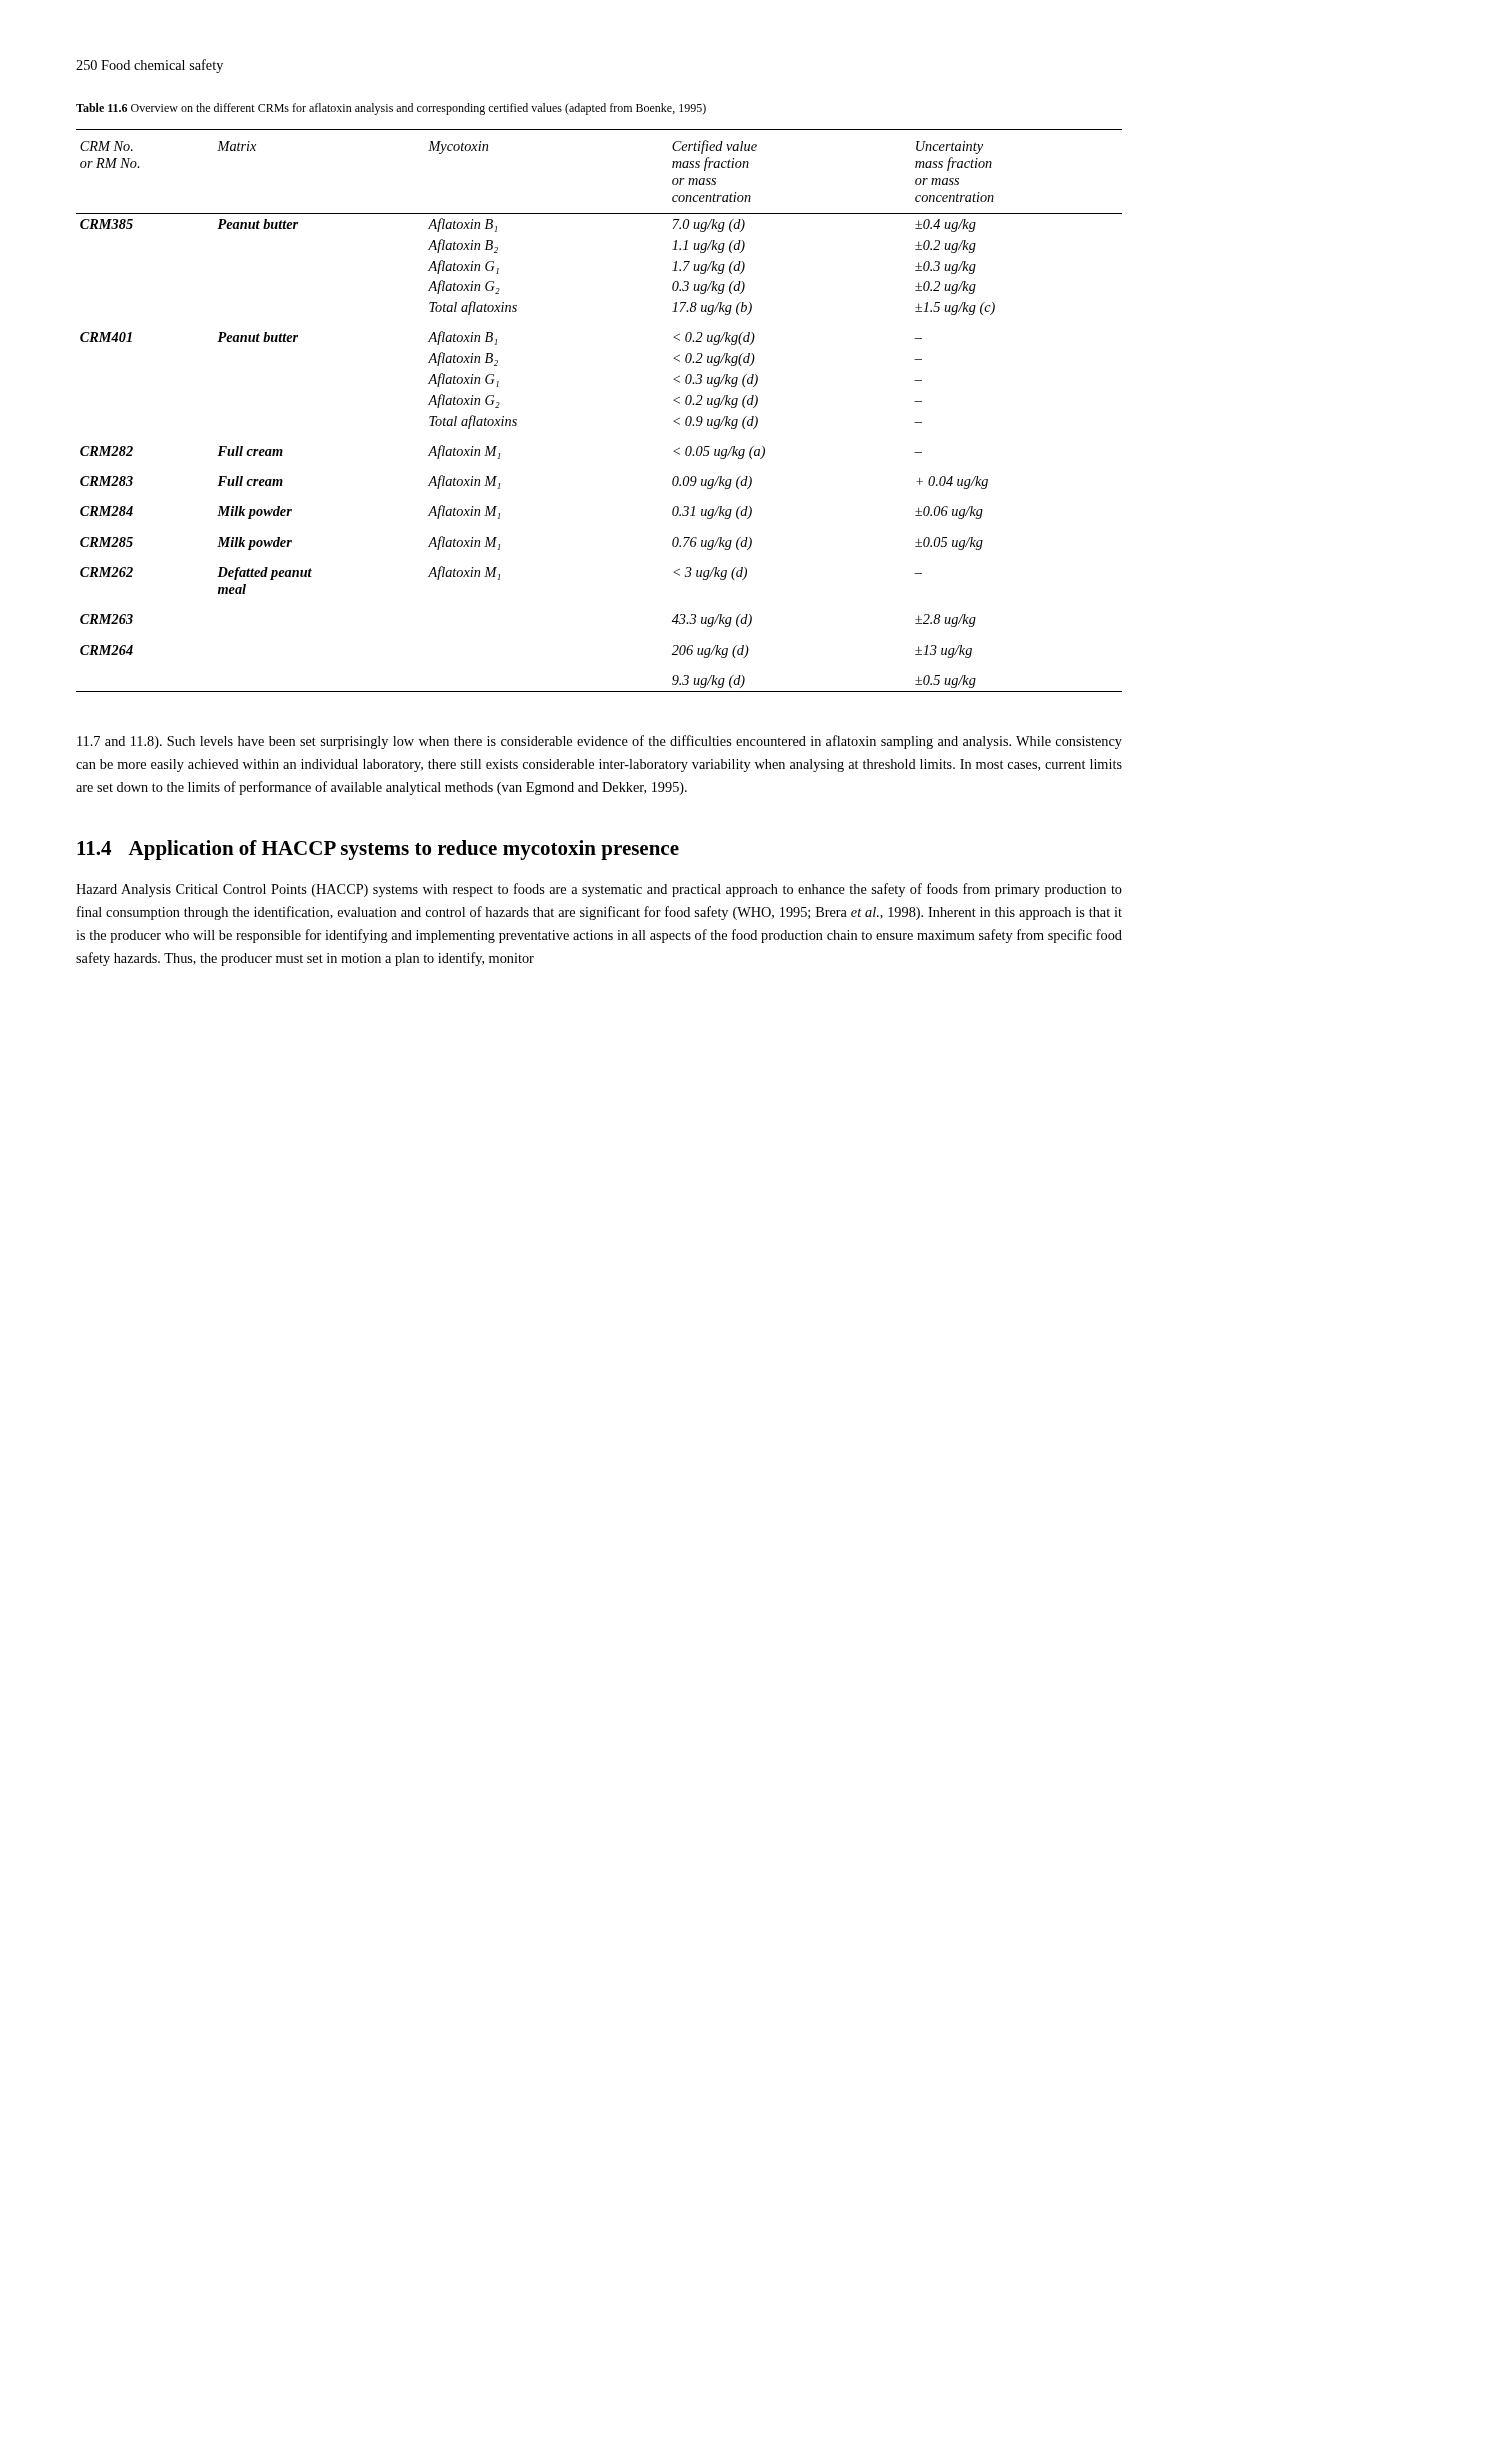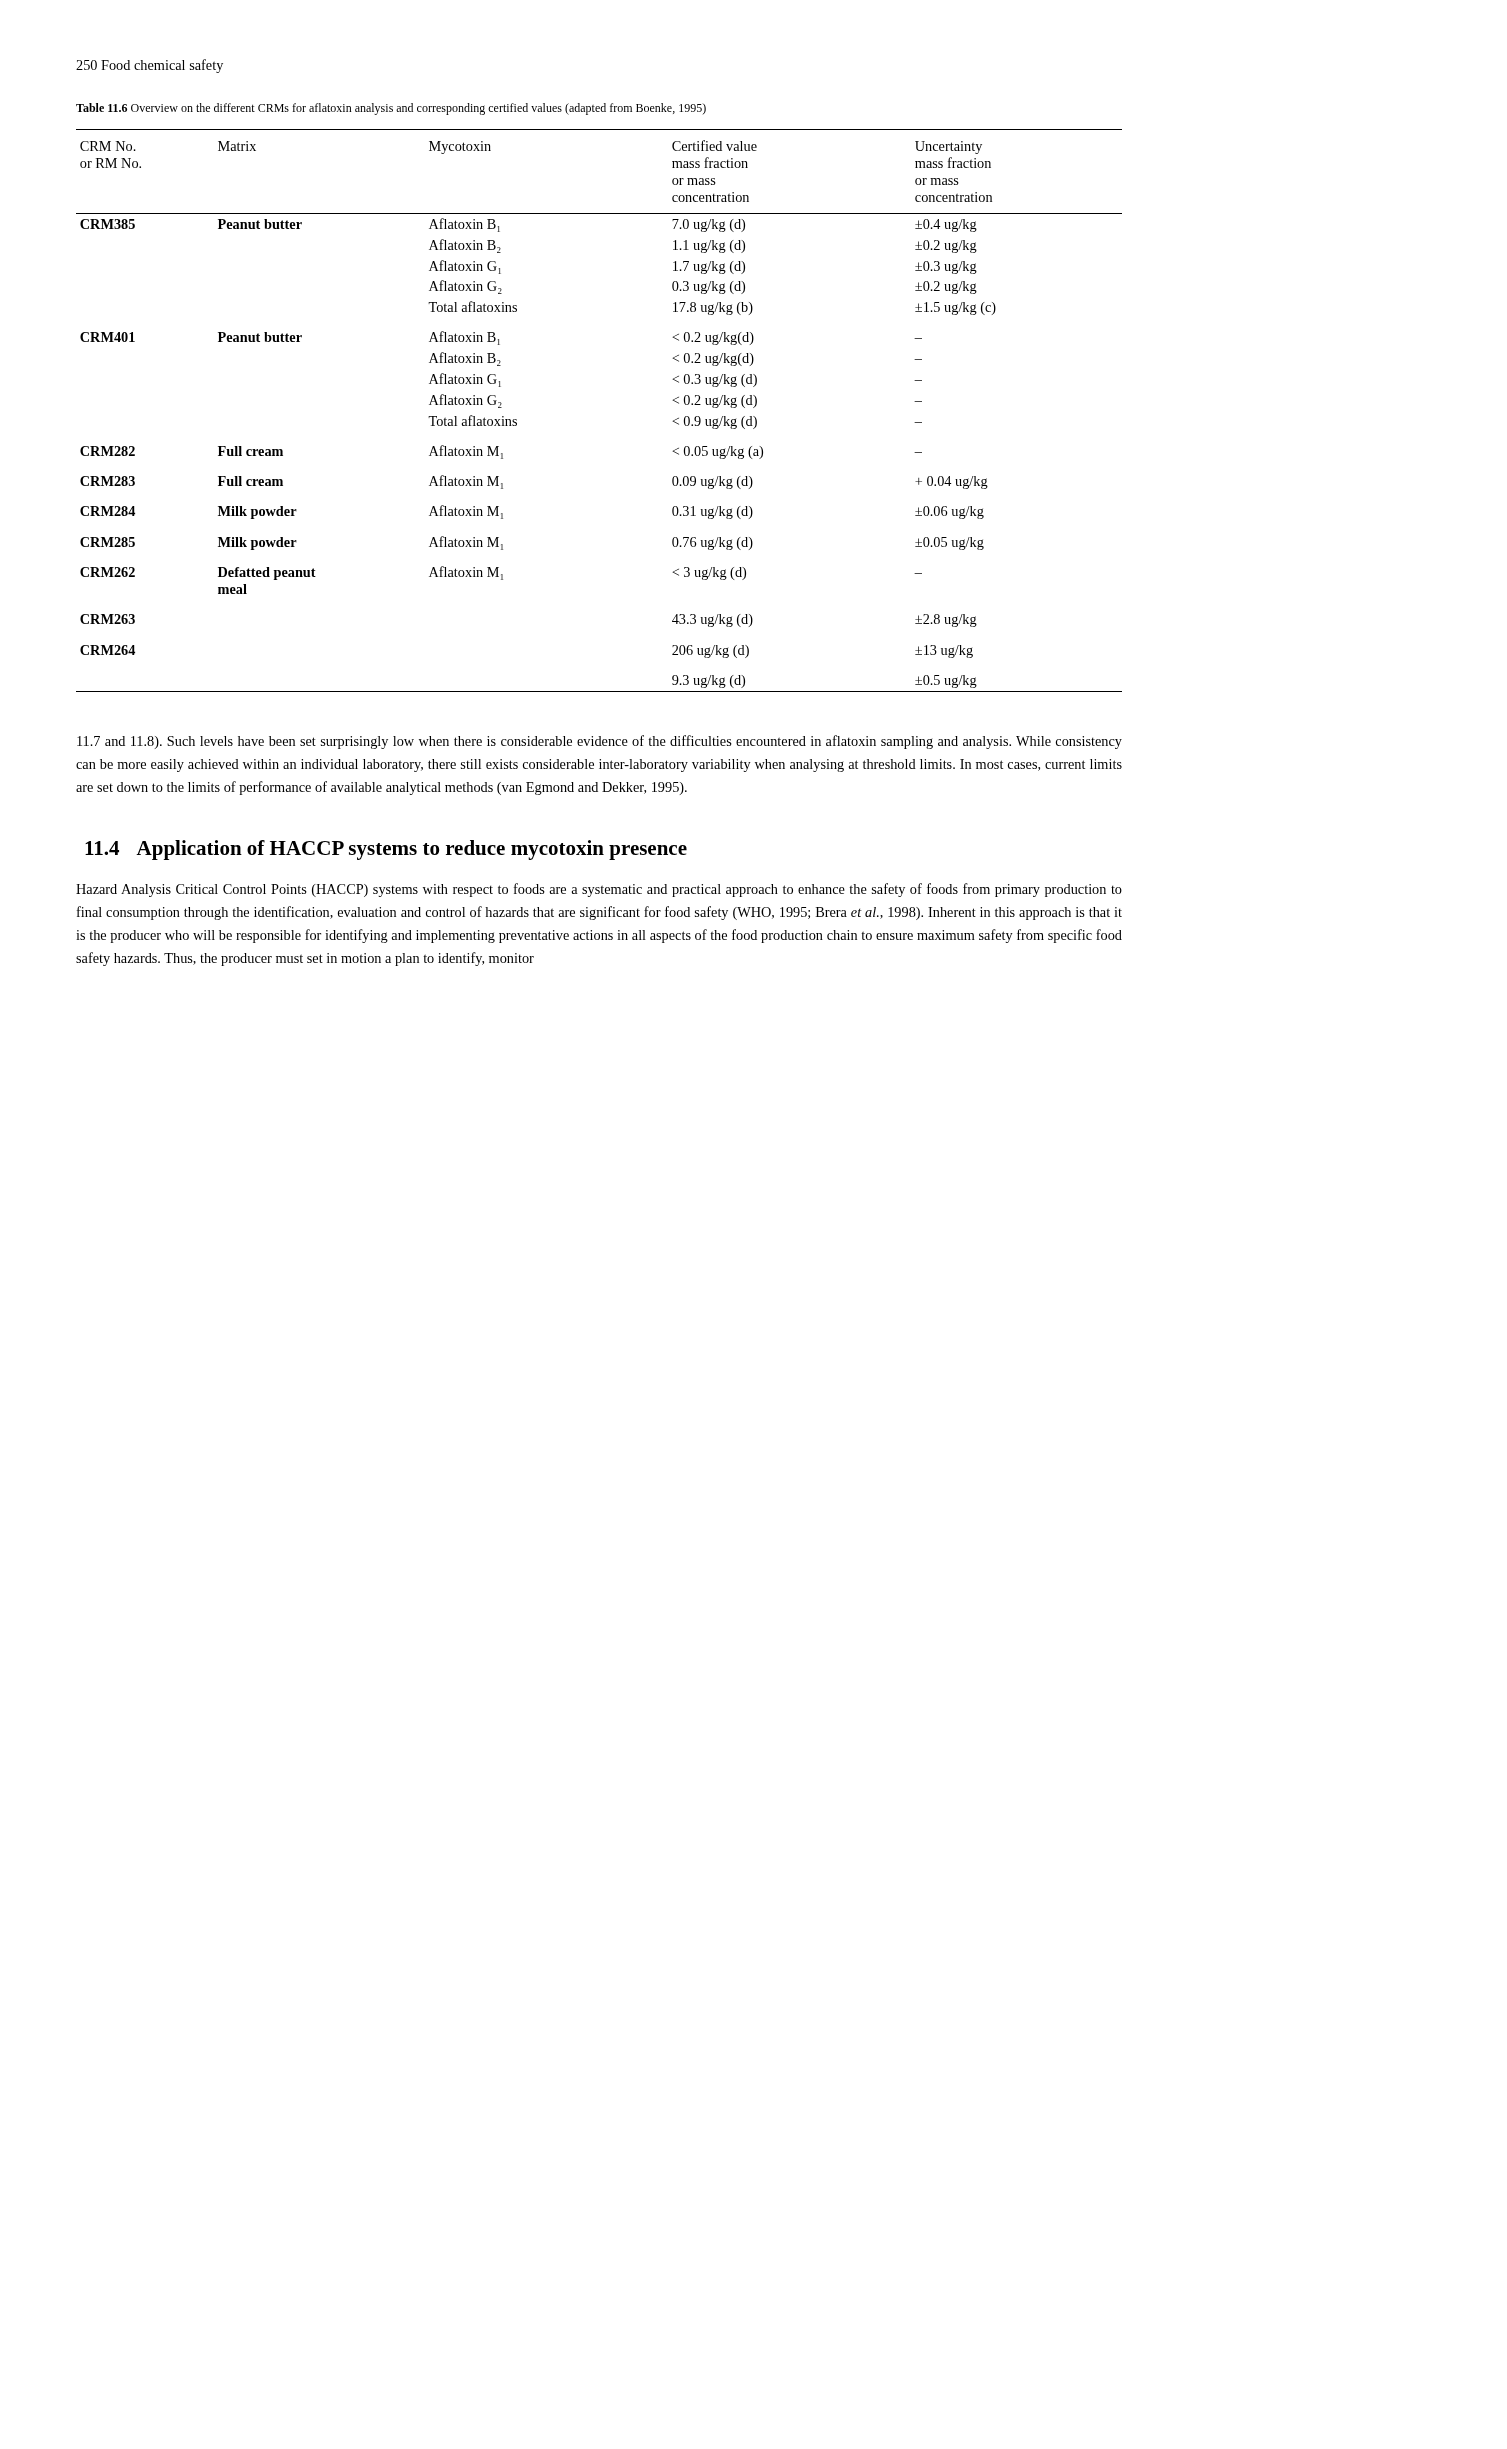--- a/index.html
+++ b/index.html
@@ -23,20 +23,21 @@
     }
     .table-caption strong {
       font-weight: bold;
     }
     table.main-table {
       width: 100%;
       max-width: 1046px;
       border-collapse: collapse;
       margin-bottom: 38px;
       font-size: 14.3px;
+      font-style: italic;
     }
     table.main-table thead tr {
       border-top: 1.9px solid #000;
       border-bottom: 1px solid #000;
     }
     table.main-table tbody tr:last-child {
       border-bottom: 1.9px solid #000;
     }
     table.main-table th {
       font-weight: normal;
@@ -74,21 +75,20 @@
     }
     .section-title {
       font-size: 21px;
       font-weight: bold;
     }
     .section-heading-line {
       display: flex;
       gap: 17px;
       align-items: flex-start;
       margin-bottom: 15px;
-      margin-left: 8px;
     }
     .haccp-body {
       max-width: 1046px;
       font-size: 14.3px;
       line-height: 1.6;
       text-align: justify;
     }
     .haccp-body em {
       font-style: italic;
     }

